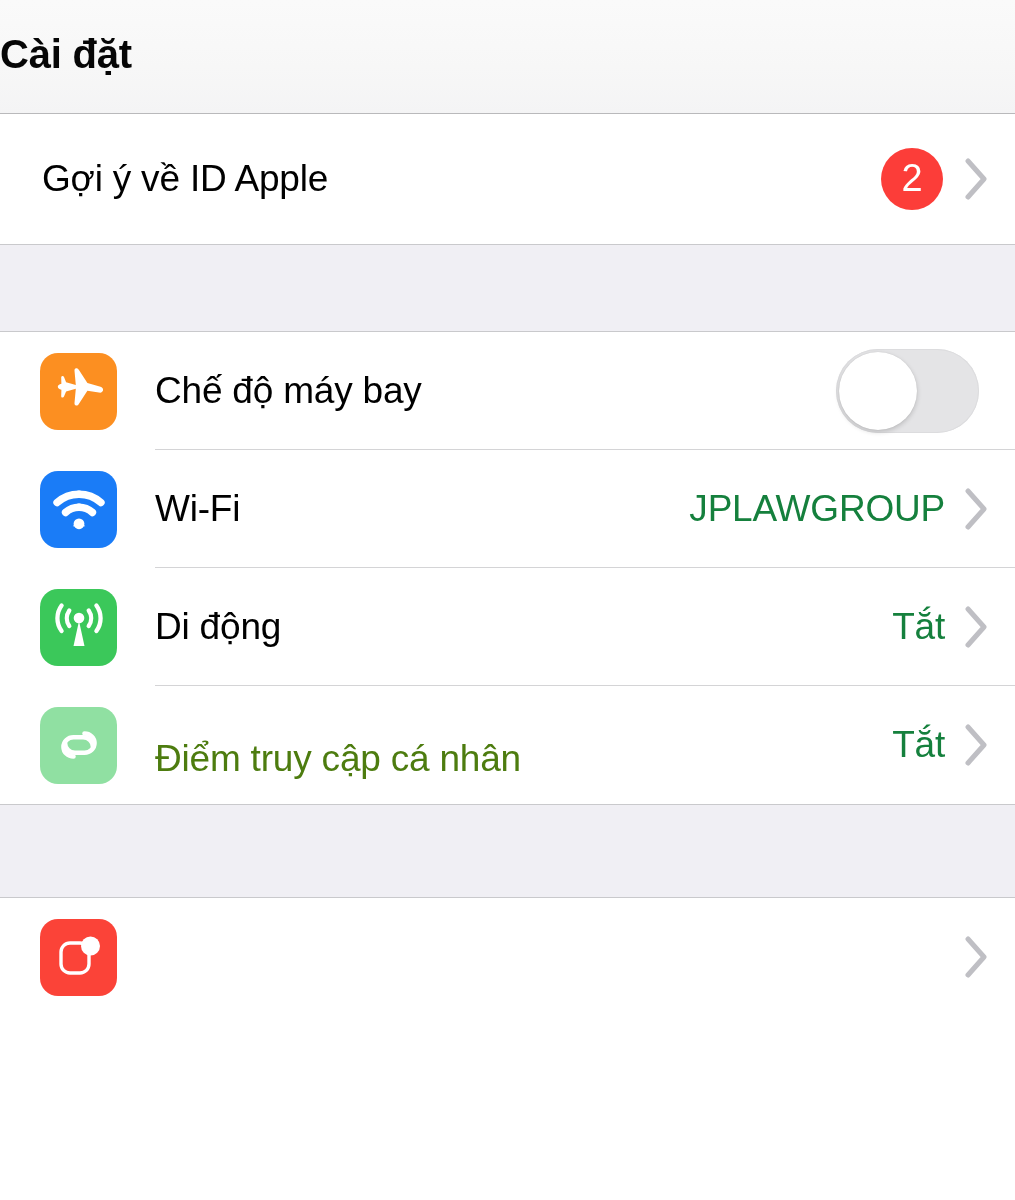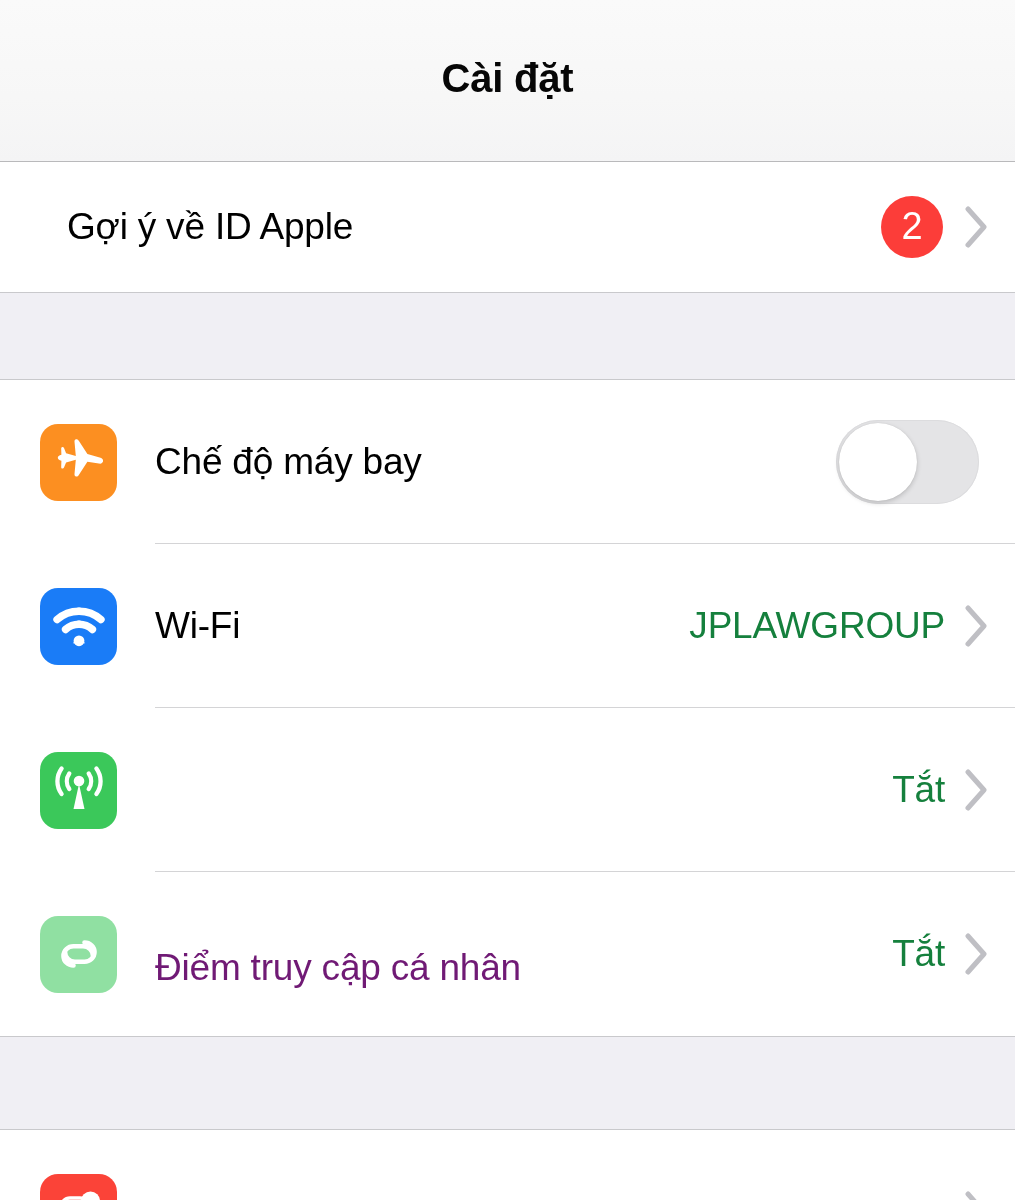--- a/index.html
+++ b/index.html
@@ -14,25 +14,24 @@
   .screen {
     position: relative;
     width: 1015px;
     height: 1200px;
     background: #ffffff;
   }
 
   
   .navbar {
     position: relative;
-    height: 162px;
+    height: 114px;
     background: linear-gradient(to bottom, #fafafa 0%, #f7f7f7 60%, #f4f4f5 100%);
     display: flex;
     align-items: center;
-    justify-content: center;
     border-bottom: 1px solid #b9b9bb;
   }
   .navbar-title {
     font-size: 40px;
     font-weight: bold;
     color: #060606;
     letter-spacing: -0.2px;
     padding-bottom: 4px;
   }
   .navbar-underlap {
@@ -52,26 +51,26 @@
     border-bottom: 1px solid #c9c9cc;
   }
   .gap-1 { height: 88px; }
   .gap-2 { height: 94px; }
 
   
   .row {
     position: relative;
     display: flex;
     align-items: center;
-    height: 164px;
+    height: 118px;
     padding-left: 40px;
     padding-right: 26px;
     background: #ffffff;
   }
-  .row.plain { height: 130px; padding-left: 67px; text-align: center; }
+  .row.plain { height: 130px; padding-left: 42px; text-align: center; }
   .row-sep {
     position: absolute;
     left: 155px;
     right: 0;
     bottom: 0;
     height: 1px;
     background: #d4d4d6;
   }
 
   .icon-box {
@@ -85,21 +84,21 @@
     margin-right: 38px;
   }
   .icon-box svg { display: block; }
 
   .row-label {
     font-size: 37px;
     color: #000000;
     letter-spacing: -0.2px;
     white-space: nowrap;
   }
-  .row.disabled .row-label { color: #701a75; margin-top: 28px; }
+  .row.disabled .row-label { color: #4d7c0f; margin-top: 28px; }
 
   .row-spacer { flex: 1 1 auto; }
 
   .row-value {
     font-size: 37px;
     color: #15803d;
     letter-spacing: -0.2px;
     margin-right: 20px;
     white-space: nowrap;
   }
@@ -220,20 +219,21 @@
       <div class="icon-box" style="background:#3BC85A;">
         <svg width="52" height="52" viewBox="0 0 52 52">
           <circle cx="26" cy="17" r="5.3" fill="#ffffff"></circle>
           <path d="M26 20 L20.5 45 h11 z" fill="#ffffff"></path>
           <path d="M16.3 9.5a13.5 13.5 0 0 0 0 15.5" fill="none" stroke="#ffffff" stroke-width="4.3" stroke-linecap="round"></path>
           <path d="M35.7 9.5a13.5 13.5 0 0 1 0 15.5" fill="none" stroke="#ffffff" stroke-width="4.3" stroke-linecap="round"></path>
           <path d="M8.6 4.5a21.5 21.5 0 0 0 0 25.5" fill="none" stroke="#ffffff" stroke-width="4.3" stroke-linecap="round"></path>
           <path d="M43.4 4.5a21.5 21.5 0 0 1 0 25.5" fill="none" stroke="#ffffff" stroke-width="4.3" stroke-linecap="round"></path>
         </svg>
       </div>
+      <div class="row-label">Di động</div>
       <div class="row-spacer"></div>
       <div class="row-value">Tắt</div>
       <div class="chevron">
         <svg width="24" height="42" viewBox="0 0 24 42">
             <path d="M3 3 L19 21 L3 39" fill="none" stroke="#bfbfc4" stroke-width="5" stroke-linecap="round" stroke-linejoin="round"></path>
           </svg>
       </div>
       <div class="row-sep"></div>
     </div>
 

